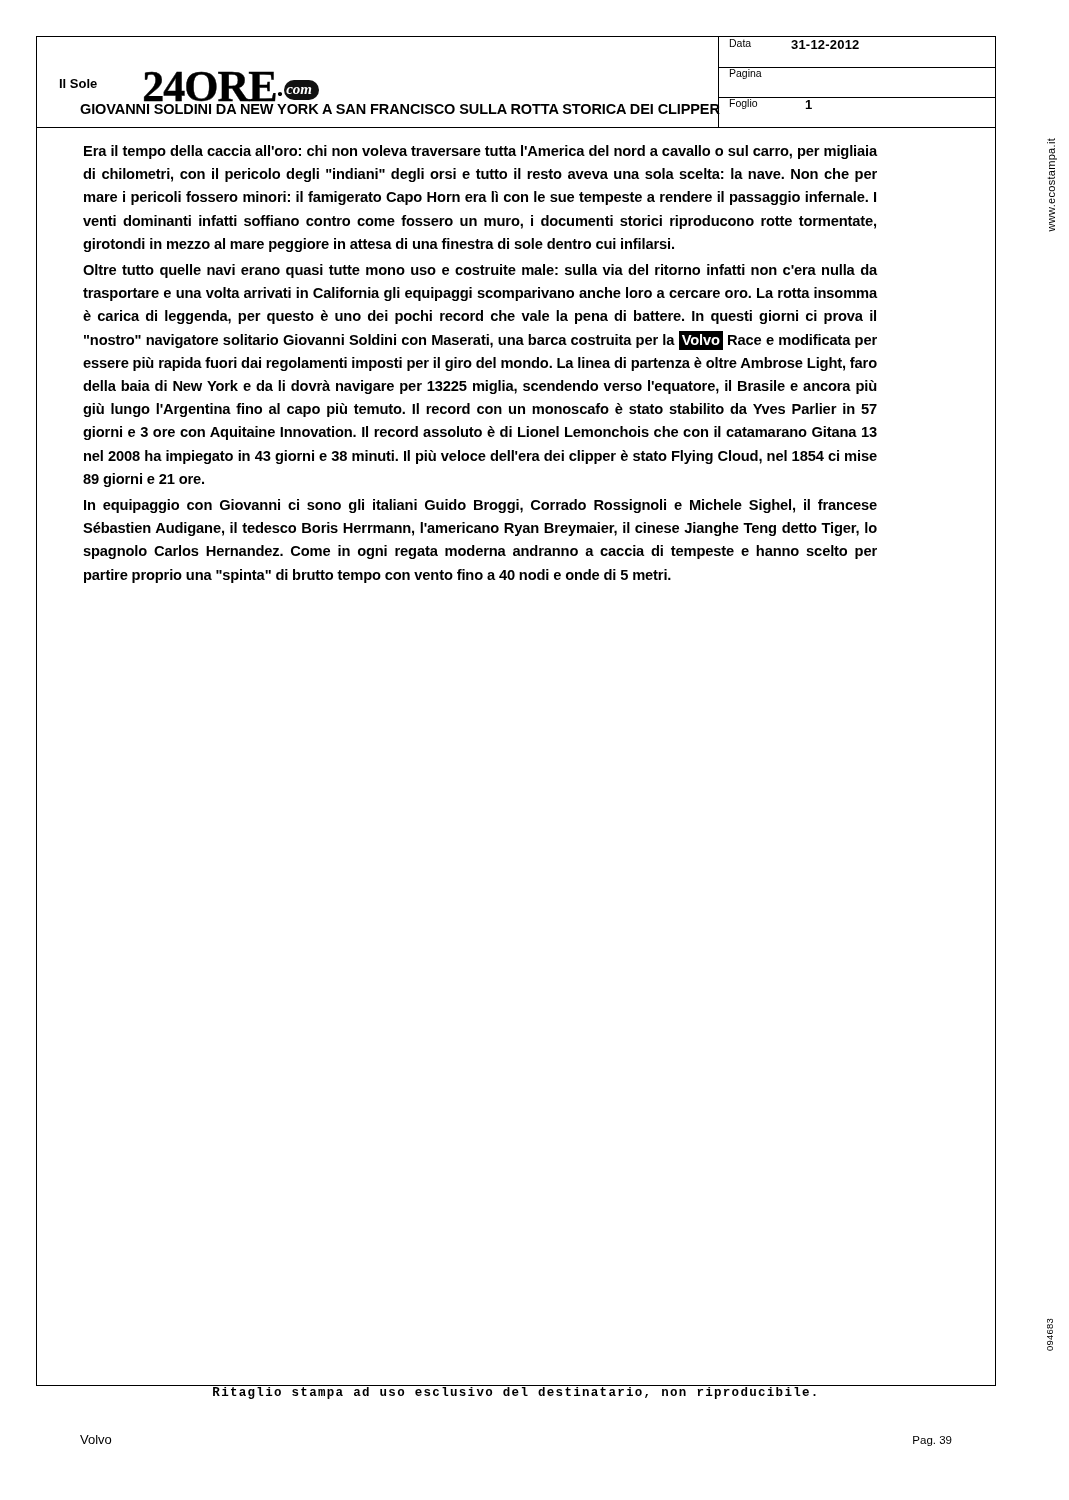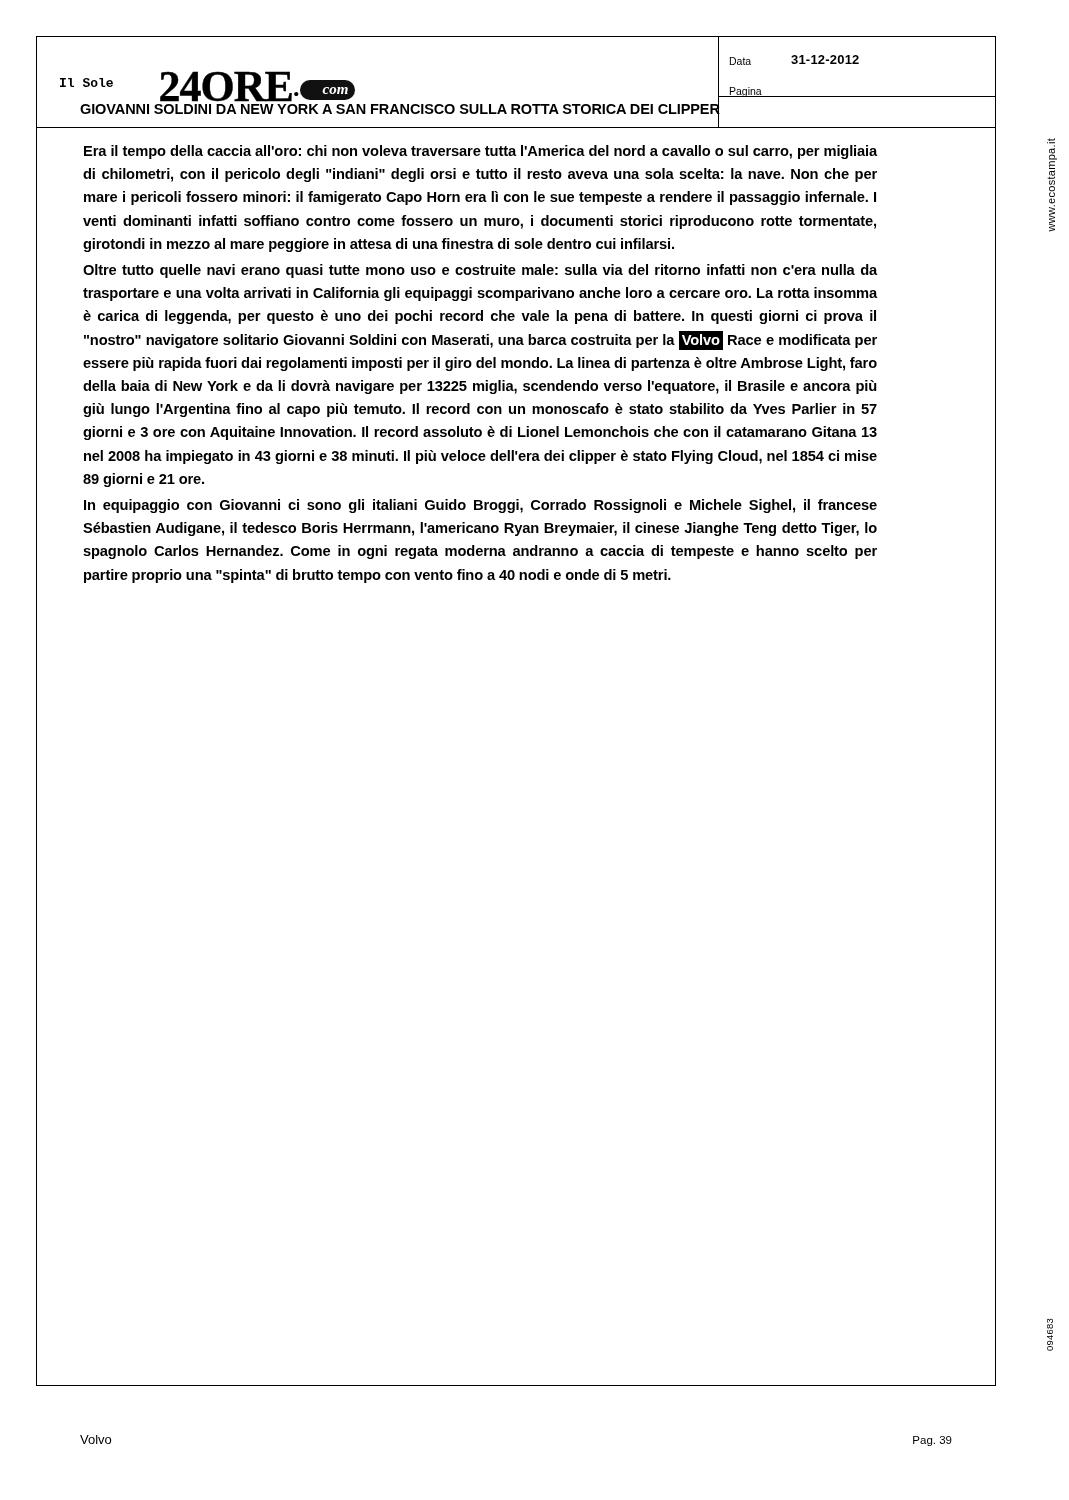--- a/index.html
+++ b/index.html
@@ -41,21 +41,21 @@
   }
   .logo {
     position: absolute;
     left: 22px;
     top: 26px;
     display: flex;
     align-items: flex-end;
     height: 40px;
   }
   .logo-ilsole {
-    font-family: Liberation Mono, monospace;
+    font-family: Liberation Sans, sans-serif;
     font-weight: bold;
     font-size: 13px;
     letter-spacing: 0px;
     line-height: 12px;
     margin-right: 1px;
     margin-bottom: 13px;
   }
   .logo-24ore {
     font-family: "Liberation Serif", serif;
     font-weight: bold;
@@ -72,41 +72,41 @@
     line-height: 30px;
   }
   .logo-com {
     display: inline-block;
     background: #111;
     color: #fff;
     font-family: "Liberation Serif", serif;
     font-style: italic;
     font-weight: bold;
     font-size: 15px;
-    padding: 2px 7px 3px 22px;
+    padding: 2px 7px 3px 2px;
     border-radius: 11px;
     margin-left: 1px;
     margin-bottom: 3px;
     line-height: 15px;
   }
 
   .meta-box {
     position: absolute;
     right: 0;
     top: 0;
     width: 277px;
     height: 90px;
     border-left: 1.5px solid #000;
     box-sizing: border-box;
   }
   .meta-row {
     position: relative;
     height: 30px;
     display: flex;
-    align-items: flex-end;
+    align-items: flex-start;
     box-sizing: border-box;
   }
   .meta-row + .meta-row { }
   .meta-label {
     width: 62px;
     padding-left: 10px;
     font-size: 10.5px;
     color: #000;
   }
   .meta-value {
@@ -235,37 +235,43 @@
 
     <div class="meta-box">
       <div class="meta-row">
         <span class="meta-label">Data</span>
         <span class="meta-value">31-12-2012</span>
       </div>
       <div class="meta-row">
         <div class="meta-sep"></div>
         <span class="meta-label">Pagina</span>
         <span class="meta-value"></span>
+      </div>
+      <div class="meta-row">
+        <div class="meta-sep"></div>
+        <span class="meta-label">Foglio</span>
+        <span class="meta-value small-indent">1</span>
       </div>
     </div>
   </div>
 
   <div class="article-frame"></div>
 
   <div class="article">
     <h1 class="headline">GIOVANNI SOLDINI DA NEW YORK A SAN FRANCISCO SULLA ROTTA STORICA DEI CLIPPER</h1>
     <div class="body-text">
       <p>Era il tempo della caccia all'oro: chi non voleva traversare tutta l'America del nord a cavallo o sul carro, per migliaia di chilometri, con il pericolo degli "indiani" degli orsi e tutto il resto aveva una sola scelta: la nave. Non che per mare i pericoli fossero minori: il famigerato Capo Horn era lì con le sue tempeste a rendere il passaggio infernale. I venti dominanti infatti soffiano contro come fossero un muro, i documenti storici riproducono rotte tormentate, girotondi in mezzo al mare peggiore in attesa di una finestra di sole dentro cui infilarsi.</p>
       <p><span>Oltre tutto quelle navi erano quasi tutte mono uso e costruite male: sulla via del ritorno infatti non c'era nulla da trasportare e una volta arrivati in California gli equipaggi scomparivano anche loro a cercare oro. La rotta insomma è carica di leggenda, per questo è uno dei pochi record che vale la pena di battere. In questi giorni ci prova il "nostro" navigatore solitario Giovanni Soldini con Maserati, una barca costruita per la </span><span class="hl-invert">Volvo</span><span> Race e modificata per essere più rapida fuori dai regolamenti imposti per il giro del mondo. La linea di partenza è oltre Ambrose Light, faro della baia di New York e da li dovrà navigare per 13225 miglia, scendendo verso l'equatore, il Brasile e ancora più giù lungo l'Argentina fino al capo più temuto. Il record con un monoscafo è stato stabilito da Yves Parlier in 57 giorni e 3 ore con Aquitaine Innovation. Il record assoluto è di Lionel Lemonchois che con il catamarano Gitana 13 nel 2008 ha impiegato in 43 giorni e 38 minuti. Il più veloce dell'era dei clipper è stato Flying Cloud, nel 1854 ci mise 89 giorni e 21 ore.</span></p>
       <p>In equipaggio con Giovanni ci sono gli italiani Guido Broggi, Corrado Rossignoli e Michele Sighel, il francese Sébastien Audigane, il tedesco Boris Herrmann, l'americano Ryan Breymaier, il cinese Jianghe Teng detto Tiger, lo spagnolo Carlos Hernandez. Come in ogni regata moderna andranno a caccia di tempeste e hanno scelto per partire proprio una "spinta" di brutto tempo con vento fino a 40 nodi e onde di 5 metri.</p>
     </div>
   </div>
 
   <div class="vert-site">www.ecostampa.it</div>
   <div class="vert-code">094683</div>
 
+  <div class="footer-note">Ritaglio   stampa   ad   uso esclusivo   del   destinatario, non   riproducibile.</div>
 
   <div class="page-footer">
     <div class="footer-left">Volvo</div>
     <div class="footer-right">Pag. 39</div>
   </div>
 
 </div>
 
 </body></html>

